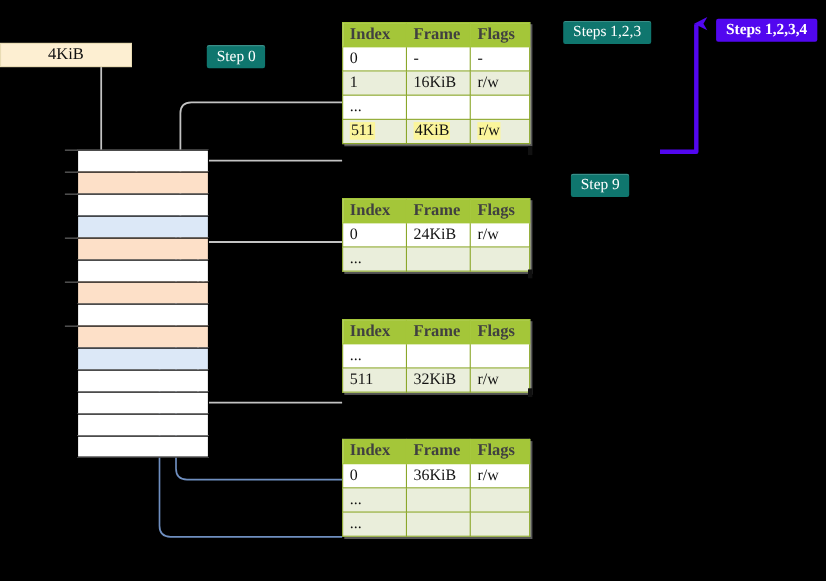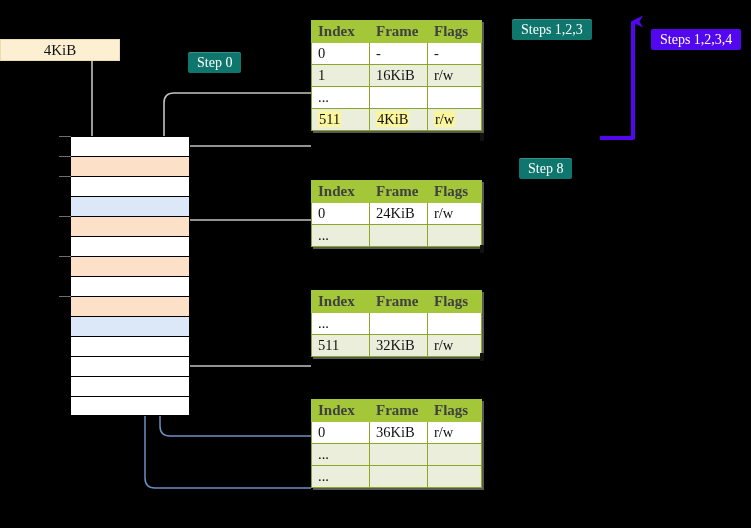--- a/index.html
+++ b/index.html
@@ -22,24 +22,24 @@
   }
 
   
   .badge{
     position:absolute;display:flex;align-items:center;justify-content:center;
     font-size:14px;color:#fff;padding:3px 9px;box-sizing:border-box;
     border-radius:2px;white-space:nowrap;line-height:1.1;
   }
   .badge-red{background:#0f766e;box-shadow:0 1px 0 rgba(255,255,255,.18) inset;text-align:right;}
   .badge-blue{background:#5207ef;}
-  #step0{left:188px;top:41px;margin-top:11px;}
+  #step0{left:188px;top:41px;}
   #step4{left:519px;top:158px;}
   #steps123{left:512px;top:19px;}
-  #steps1234{left:651px;top:29px;}
+  #steps1234{left:651px;top:17px;font-weight:bold;}
 
   
   .memcol{position:absolute;left:70px;top:136px;width:120px;height:279px;}
   .memrow{position:absolute;left:0;width:120px;box-sizing:border-box;
           border-top:1.4px solid #000;border-left:1.4px solid #000;border-right:1.4px solid #000;
           background:#fff;}
   .memrow.last{border-bottom:1.4px solid #000;}
   .memrow.peach{background:#fde0c8;}
   .memrow.blue{background:#dce8f7;}
 
@@ -127,21 +127,21 @@
     </g>
 
     <g>
       <path d="M600,138 L633,138 L633,22" fill="none" stroke="#5207ef" stroke-width="4" stroke-linejoin="round" marker-end="url(#ahPurple)"></path>
     </g>
   </svg>
 
   <div class="kib-label">4KiB</div>
 
   <div id="step0" class="badge badge-red">Step 0</div>
-  <div id="step4" class="badge badge-red">Step 8</div>
+  <div id="step4" class="badge badge-red">Step 9</div>
   <div id="steps123" class="badge badge-red">Steps 1,2,3</div>
   <div id="steps1234" class="badge badge-blue">Steps 1,2,3,4</div>
 
   <div class="memcol" id="memcol">
       <div class="memrow" style="top: 0px; height: 20px;"></div>
       <div class="memrow peach" style="top: 20px; height: 20px;"></div>
       <div class="memrow" style="top: 40px; height: 20px;"></div>
       <div class="memrow blue" style="top: 60px; height: 20px;"></div>
       <div class="memrow peach" style="top: 80px; height: 20px;"></div>
       <div class="memrow" style="top: 100px; height: 20px;"></div>

